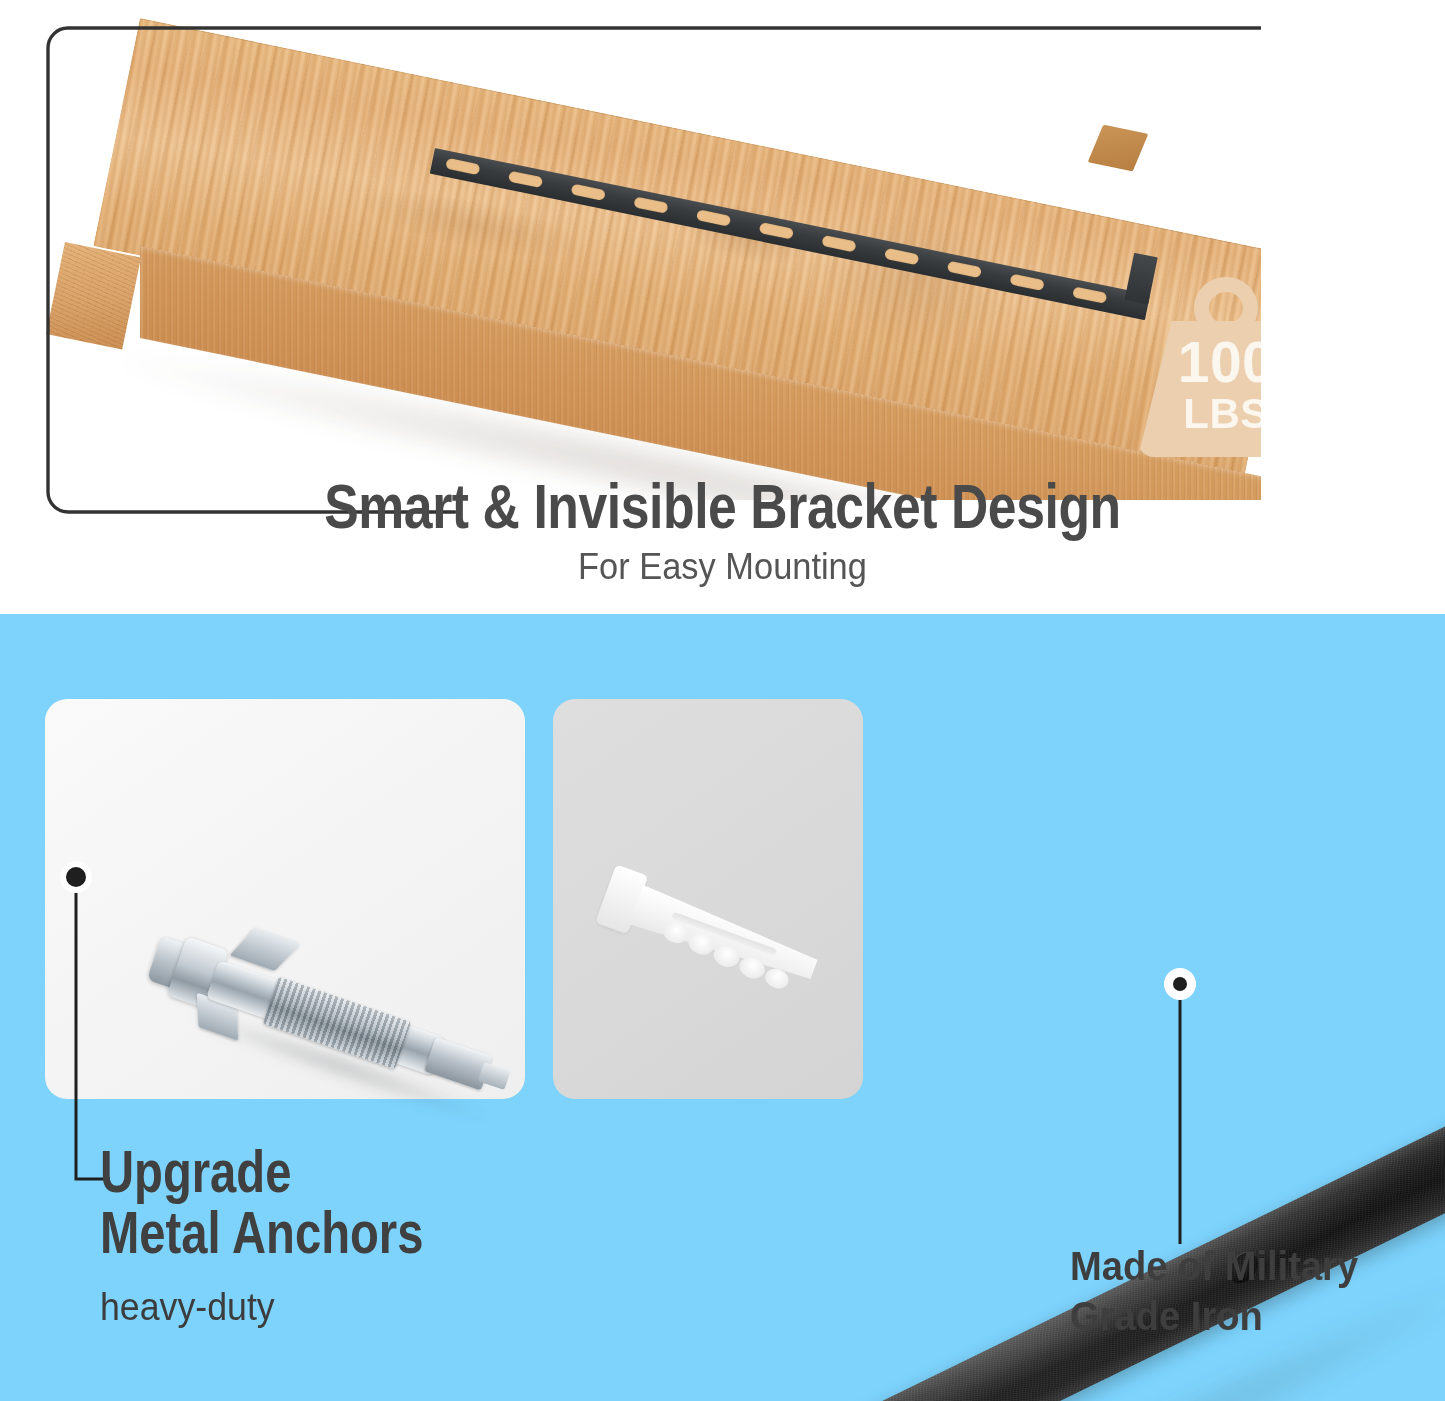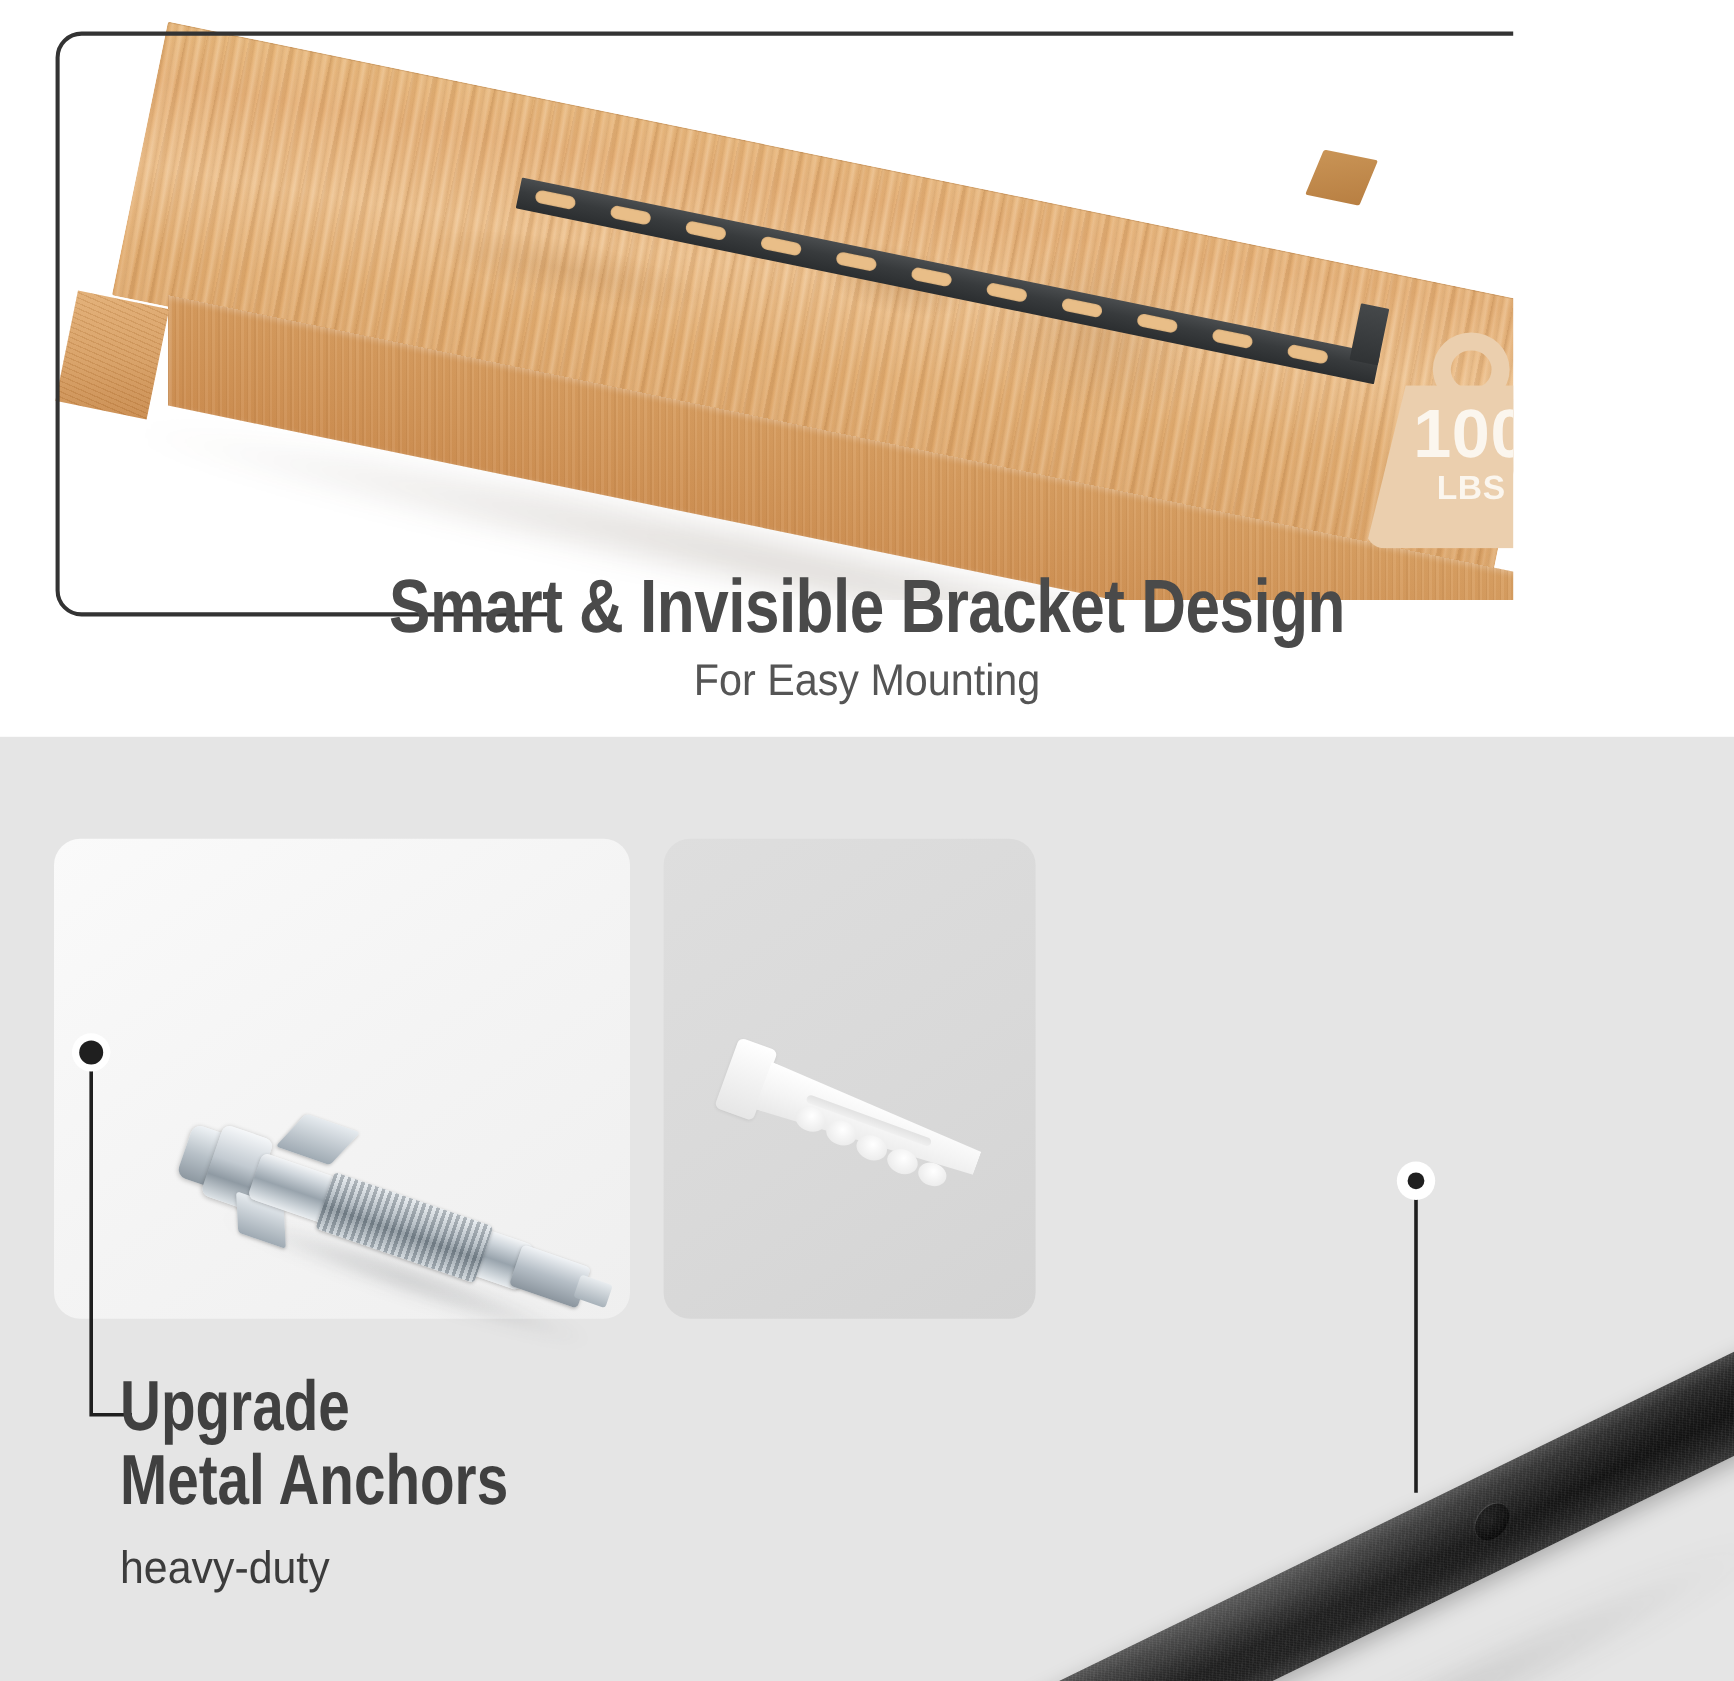--- a/index.html
+++ b/index.html
@@ -181,21 +181,21 @@
     left:0; top:58px;
     width:176px;
     text-align:center;
     color:#FBF6EE;
     font-weight:bold;
     line-height:0.98;
     z-index:3;
     letter-spacing:0.5px;
   }
   #weight-badge .wb-num { font-size:57px; display:block; }
-  #weight-badge .wb-unit { font-size:28px; display:block; margin-top:2px; }
+  #weight-badge .wb-unit { font-size:42px; display:block; margin-top:2px; }
 
   
   #top-title {
     position:absolute;
     left:0; top:470px;
     width:1445px;
     text-align:center;
     font-size:63px;
     font-weight:bold;
     color:#4A4A4A;
@@ -215,21 +215,21 @@
     transform:scaleX(0.93);
     transform-origin:50% 50%;
     white-space:nowrap;
     z-index:6;
   }
 
   
   #panel-bottom {
     position:absolute; left:0; top:614px;
     width:1445px; height:787px;
-    background:#e5e5e5;
+    background:#7dd3fc;
     overflow:hidden;
   }
 
   
   .cmp-card {
     position:absolute;
     border-radius:22px;
   }
   #card-metal {
     left:45px; top:85px;
@@ -541,14 +541,18 @@
     <circle cx="1180" cy="370" r="16" fill="#FFFFFF"></circle>
     <circle cx="1180" cy="370" r="7" fill="#1F1F1F"></circle>
   </svg>
 
   <div id="txt-left">
     <div class="hl">Upgrade</div>
     <div class="hl">Metal Anchors</div>
     <div class="sub">heavy-duty</div>
   </div>
 
+  <div id="txt-right">
+    <div class="hl">Made of Military</div>
+    <div class="hl">Grade Iron</div>
+  </div>
 
 </div>
 
 </body></html>

